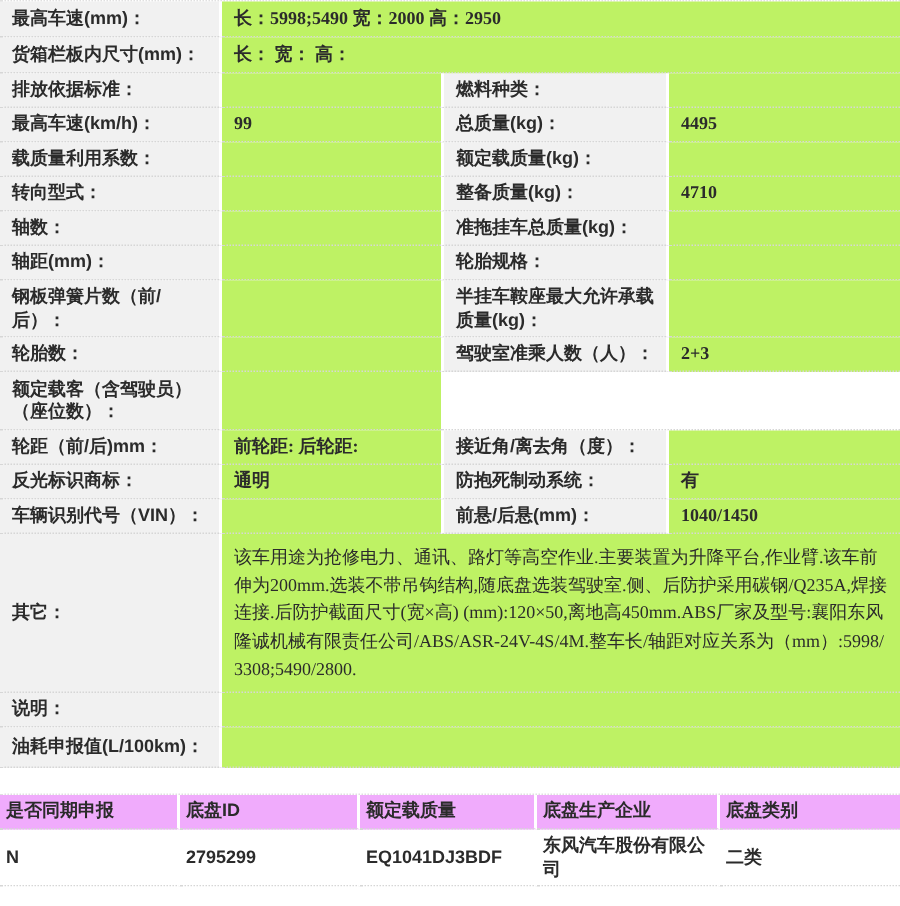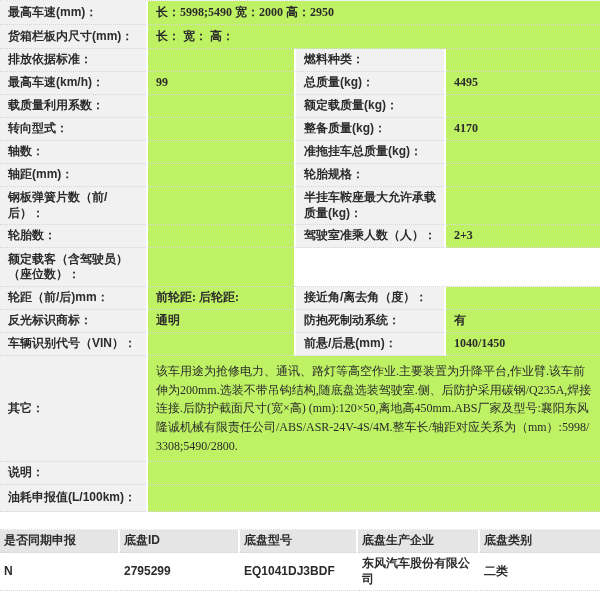--- a/index.html
+++ b/index.html
@@ -43,21 +43,21 @@
   tr.hlast td{height:27px}
   
   .chassis{ margin-top:17px; border-top:1px dotted #e0e0e0; }
   .chassis col.k1{width:120px}
   .chassis col.k2{width:120px}
   .chassis col.k3{width:118px}
   .chassis col.k4{width:122px}
   .chassis col.k5{width:120px}
   .chassis td{ padding:3px 4px; height:23px; }
   .chassis td.hdr{
-    background:#e5e5e5;
+    background:#f0abfc;
     font-weight:bold;
     border-right:2px solid #ffffff;
   }
   .chassis td.cell{ font-weight:bold; border-right:2px solid #ffffff; }
   .chassis td:last-child{ border-right:none; }
 </style>
 </head>
 <body>
 
 <table class="spec">
@@ -91,21 +91,21 @@
   <tr class="hs">
     <td class="lbl">载质量利用系数：</td>
     <td class="val"></td>
     <td class="lbl mid">额定载质量(kg)：</td>
     <td class="val"></td>
   </tr>
   <tr class="hs">
     <td class="lbl">转向型式：</td>
     <td class="val"></td>
     <td class="lbl mid">整备质量(kg)：</td>
-    <td class="val">4170</td>
+    <td class="val">4710</td>
   </tr>
   <tr class="hs">
     <td class="lbl">轴数：</td>
     <td class="val"></td>
     <td class="lbl mid">准拖挂车总质量(kg)：</td>
     <td class="val"></td>
   </tr>
   <tr class="hs">
     <td class="lbl">轴距(mm)：</td>
     <td class="val"></td>
@@ -167,21 +167,21 @@
       <col class="k1">
       <col class="k2">
       <col class="k3">
       <col class="k4">
       <col class="k5">
     </colgroup>
   <tbody>
       <tr>
     <td class="hdr">是否同期申报</td>
     <td class="hdr">底盘ID</td>
-    <td class="hdr">底盘型号</td>
+    <td class="hdr">额定载质量</td>
     <td class="hdr">底盘生产企业</td>
     <td class="hdr">底盘类别</td>
   </tr>
   <tr>
     <td class="cell">N</td>
     <td class="cell">2795299</td>
     <td class="cell">EQ1041DJ3BDF</td>
     <td class="cell">东风汽车股份有限公司</td>
     <td class="cell">二类</td>
   </tr>

